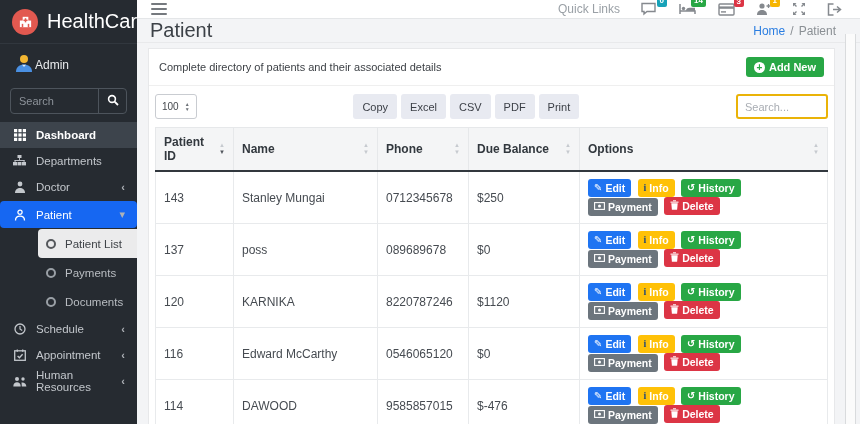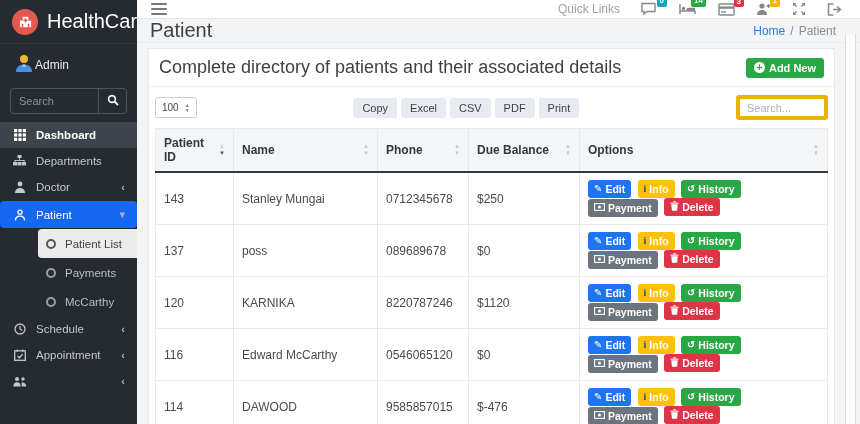--- a/index.html
+++ b/index.html
@@ -42,30 +42,30 @@
 
   .titlebar { height:42px; background:#f3f4f6; border-bottom:1px solid #e8e9eb; display:flex; align-items:center; padding:0 24px 0 13px; }
   .page-title { font-size:20px; font-weight:400; color:#3c4147; }
   .breadcrumb { margin-left:auto; font-size:12px; display:flex; gap:5px; align-items:center; }
   .breadcrumb a { color:#2a7de1; text-decoration:none; cursor:pointer;margin-left:36px; }
   .breadcrumb .sep, .breadcrumb .cur { color:#8a8f94; }
 
   .content { flex:1; padding:5px 25px 0 11px; }
   .card { background:#fff; border:1px solid #e7e8ea; height:100%; }
   .card-head { display:flex; align-items:center; padding:8px 10px; border-bottom:1px solid #efefef; }
-  .card-desc { font-size:18px; color:#3e4247; }
+  .card-desc { font-size:11px; color:#3e4247; }
   .add-new { margin-left:auto; background:#28a745; color:#fff; border:none; border-radius:3px; font-size:11px; font-weight:700; padding:4px 8px; display:flex; align-items:center; gap:4px; cursor:pointer; font-family:inherit; }
   .plus-circle { width:11px; height:11px; background:#fff; color:#28a745; border-radius:50%; font-size:10px; font-weight:700; line-height:11px; text-align:center; }
 
-  .controls { display:flex; align-items:center; padding:8px 6px; }
+  .controls { display:flex; padding:8px 6px; }
   .length-select { border:1px solid #c9ccd1; border-radius:3px; background:#fff; font-size:10px; color:#45494e; padding:4px 6px; display:flex; align-items:center; gap:6px; cursor:pointer; }
   .updown { display:flex; flex-direction:column; font-size:5px; color:#6d7278; line-height:1; }
   .export-group { margin:0 auto; display:flex; gap:4px; }
   .export-btn { background:#e8eaf1; border:none; border-radius:3px; color:#3b3f46; font-size:11px; padding:4px 9px; cursor:pointer; font-family:inherit; }
-  .table-search { width:92px; height:25px; border:4px solid #eab308; border-radius:3px; font-size:11px; padding:0 7px; outline:none; color:#45494e; font-family:inherit; }
+  .table-search { width:92px; height:25px; border:2px solid #eab308; border-radius:3px; font-size:11px; padding:0 7px; outline:none; color:#45494e; font-family:inherit; }
   .table-search::placeholder { color:#a9adb3; }
 
   table { width:calc(100% - 12px); margin:0 6px; border-collapse:collapse; }
   thead th { background:#f4f5f6; font-size:12px; font-weight:700; color:#32383e; text-align:left; padding:7px 8px; border:1px solid #e6e8ea; border-bottom:2px solid #32383e; }
   thead th .th-inner { display:flex; align-items:center; }
   .sort { margin-left:auto; display:flex; flex-direction:column; font-size:6px; line-height:1.1; color:#c6cacf; padding-left:6px; cursor:pointer; }
   .sort .dk { color:#51565c; }
   tbody td { font-size:12px; color:#464b51; padding:7px 8px; border:1px solid #e8eaec; background:#fff; height:34px; }
   .act { border:none; border-radius:3px; color:#fff; font-size:10.5px; font-weight:700; padding:3px 6px; margin-right:3px; display:inline-flex; align-items:center; gap:3px; cursor:pointer; font-family:inherit; }
   .act .ai { font-size:10px; line-height:1; }
@@ -181,21 +181,21 @@
         <div class="sub-item active">
           <span class="circle"></span>
           <span>Patient List</span>
         </div>
         <div class="sub-item">
           <span class="circle"></span>
           <span>Payments</span>
         </div>
         <div class="sub-item">
           <span class="circle"></span>
-          <span>McCarthy</span>
+          <span>Documents</span>
         </div>
       </div>
 
       <div class="nav-item">
         <span class="ic">
           <svg width="12" height="12" viewBox="0 0 12 12">
               <circle cx="6" cy="6" r="5" fill="none" stroke="#c3c7cc" stroke-width="1.3"></circle>
               <path d="M6 3 L6 6 L8.2 7.4" fill="none" stroke="#c3c7cc" stroke-width="1.2"></path>
             </svg>
         </span>
@@ -220,20 +220,21 @@
         <span class="ic">
           <svg width="14" height="11" viewBox="0 0 14 11">
               <g fill="#c3c7cc">
                 <circle cx="4" cy="3" r="2"></circle>
                 <path d="M0.3 10.5 C0.3 7.7 2 6.3 4 6.3 C6 6.3 7.7 7.7 7.7 10.5 Z"></path>
                 <circle cx="10" cy="3" r="1.7"></circle>
                 <path d="M8.5 6.5 C10.8 6.1 13.2 7.4 13.4 10.5 L8.8 10.5 Z"></path>
               </g>
             </svg>
         </span>
+        <span>Human Resources</span>
         <span class="chev">‹</span>
       </div>
 
       <div class="nav-item">
         
         
         
       </div>
     </nav>
   </aside>

